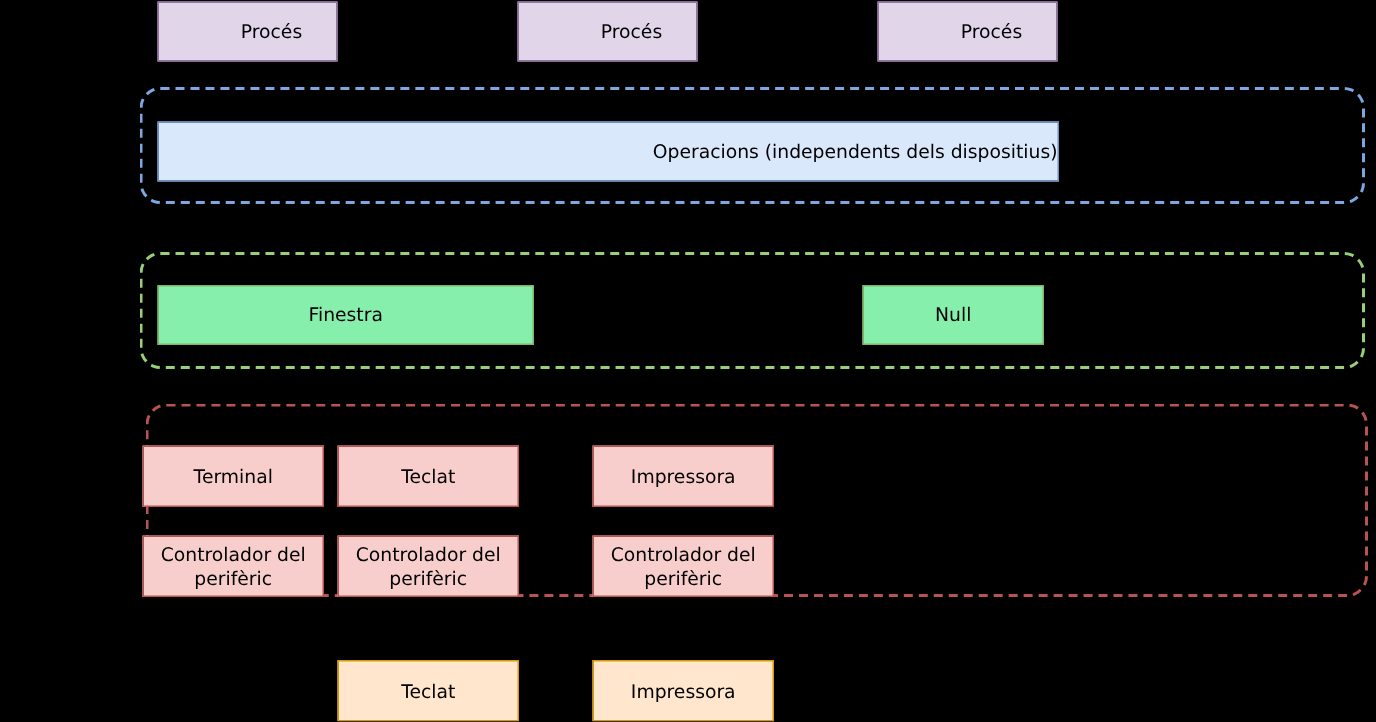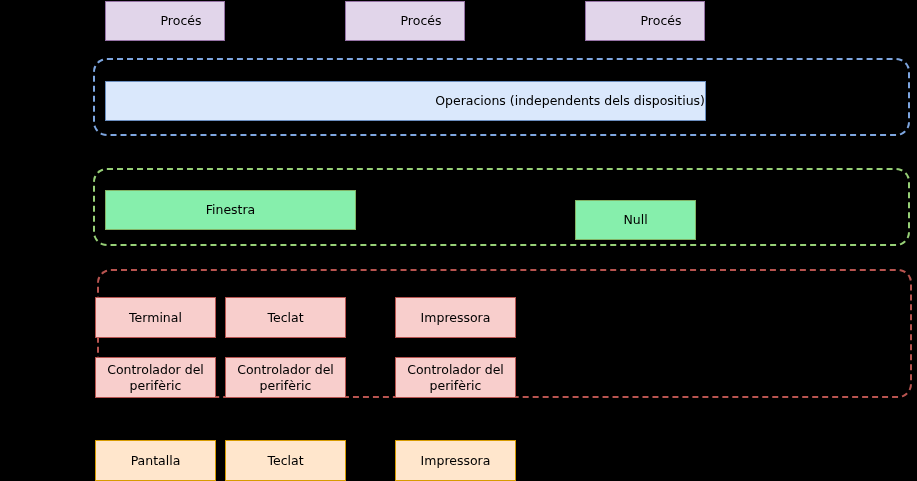--- a/index.html
+++ b/index.html
@@ -52,27 +52,26 @@
 <body>
 
 <div id="canvas" style="background: rgb(0, 0, 0);">
     <div class="box fill-purple" style="left: 105px; top: 1px; width: 120px; height: 40px;"><span>Procés</span></div>
     <div class="box fill-purple" style="left: 345px; top: 1px; width: 120px; height: 40px;"><span>Procés</span></div>
     <div class="box fill-purple" style="left: 585px; top: 1px; width: 120px; height: 40px;"><span>Procés</span></div>
     <div class="group grp-blue" style="left: 93px; top: 58px; width: 817px; height: 78px;"></div>
     <div class="box fill-blue" style="left: 105px; top: 81px; width: 601px; height: 40px;"><span>Operacions (independents dels dispositius)</span></div>
     <div class="group grp-green" style="left: 93px; top: 168px; width: 817px; height: 78px;"></div>
     <div class="box fill-green" style="left: 105px; top: 190px; width: 251px; height: 40px;"><span>Finestra</span></div>
-    <div class="box fill-green" style="left: 575px; top: 200px; width: 121px; height: 40px;"><span>Null</span></div>
+    <div class="box fill-green" style="left: 575px; top: 190px; width: 121px; height: 40px;"><span>Null</span></div>
     <div class="group grp-pink" style="left: 97px; top: 269px; width: 815px; height: 129px;"></div>
     <div class="box fill-pink" style="left: 95px; top: 280px; width: 121px; height: 41px;"><span>Terminal</span></div>
     <div class="box fill-pink" style="left: 225px; top: 280px; width: 121px; height: 41px;"><span>Teclat</span></div>
     <div class="box fill-pink" style="left: 395px; top: 280px; width: 121px; height: 41px;"><span>Impressora</span></div>
     <div class="box fill-pink" style="left: 95px; top: 340px; width: 121px; height: 41px;"><span>Controlador del
 perifèric</span></div>
     <div class="box fill-pink" style="left: 225px; top: 340px; width: 121px; height: 41px;"><span>Controlador del
 perifèric</span></div>
     <div class="box fill-pink" style="left: 395px; top: 340px; width: 121px; height: 41px;"><span>Controlador del
 perifèric</span></div>
-    <div class="box fill-orange" style="left: 95px; top: 440px; width: 121px; height: 41px;"><span>Pantalla</span></div>
     <div class="box fill-orange" style="left: 225px; top: 440px; width: 121px; height: 41px;"><span>Teclat</span></div>
     <div class="box fill-orange" style="left: 395px; top: 440px; width: 121px; height: 41px;"><span>Impressora</span></div>
   </div>
 
 </body></html>

